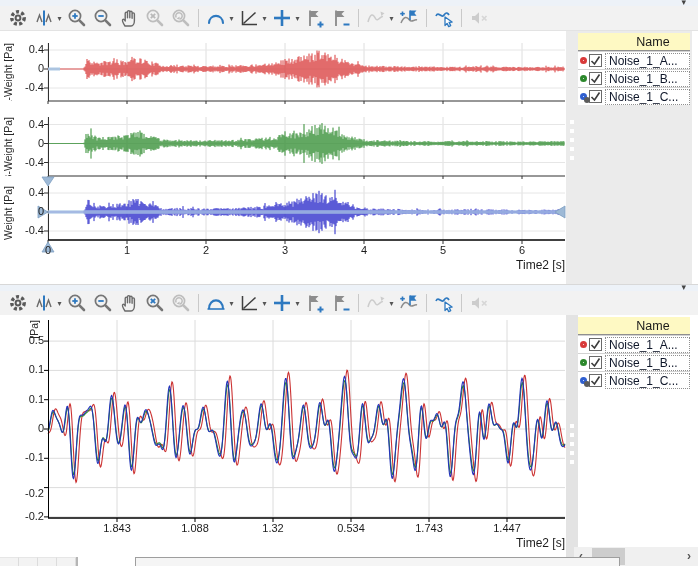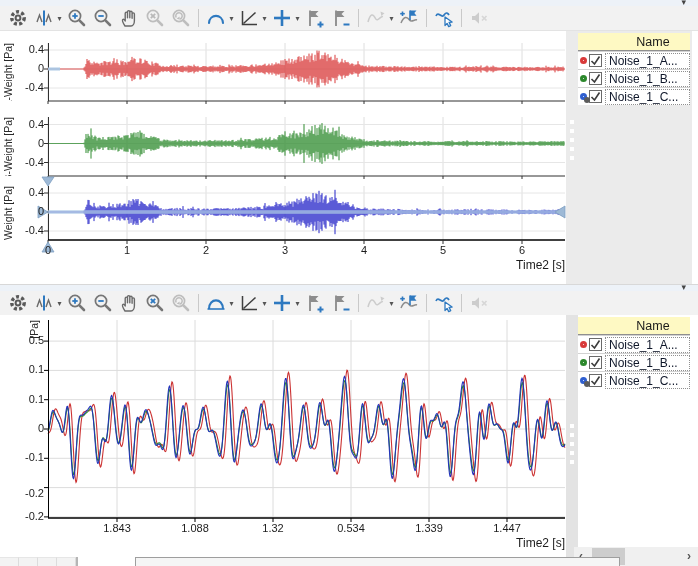--- a/index.html
+++ b/index.html
@@ -541,21 +541,21 @@
         <div class="ticklab tl-y" style="left: 14px; top: 48.4px; width: 30px;">0.1</div>
         <div class="ticklab tl-y" style="left: 14px; top: 77.7px; width: 30px;">0.1</div>
         <div class="ticklab tl-y" style="left: 14px; top: 107px; width: 30px;">0</div>
         <div class="ticklab tl-y" style="left: 14px; top: 136.3px; width: 30px;">-0.1</div>
         <div class="ticklab tl-y" style="left: 14px; top: 172px; width: 30px;">-0.2</div>
         <div class="ticklab tl-y" style="left: 14px; top: 194.9px; width: 30px;">-0.2</div>
         <div class="ticklab tl-x" style="left: 97px; top: 207px; width: 40px;">1.843</div>
         <div class="ticklab tl-x" style="left: 175px; top: 207px; width: 40px;">1.088</div>
         <div class="ticklab tl-x" style="left: 253px; top: 207px; width: 40px;">1.32</div>
         <div class="ticklab tl-x" style="left: 331px; top: 207px; width: 40px;">0.534</div>
-        <div class="ticklab tl-x" style="left: 409px; top: 207px; width: 40px;">1.339</div>
+        <div class="ticklab tl-x" style="left: 409px; top: 207px; width: 40px;">1.743</div>
         <div class="ticklab tl-x" style="left: 487px; top: 207px; width: 40px;">1.447</div>
         <div class="axname" style="left: 465px; top: 221px; width: 100px;">Time2 [s]</div>
         <div class="rotwrap" style="left: 28px; top: 5px; width: 13px; height: 28px; overflow: hidden;">
           <div class="rotlab" style="left: 0px; top: 28px; width: 28px;">[Pa]</div>
         </div>
       </div>
   </section>
 
 </div>
 

